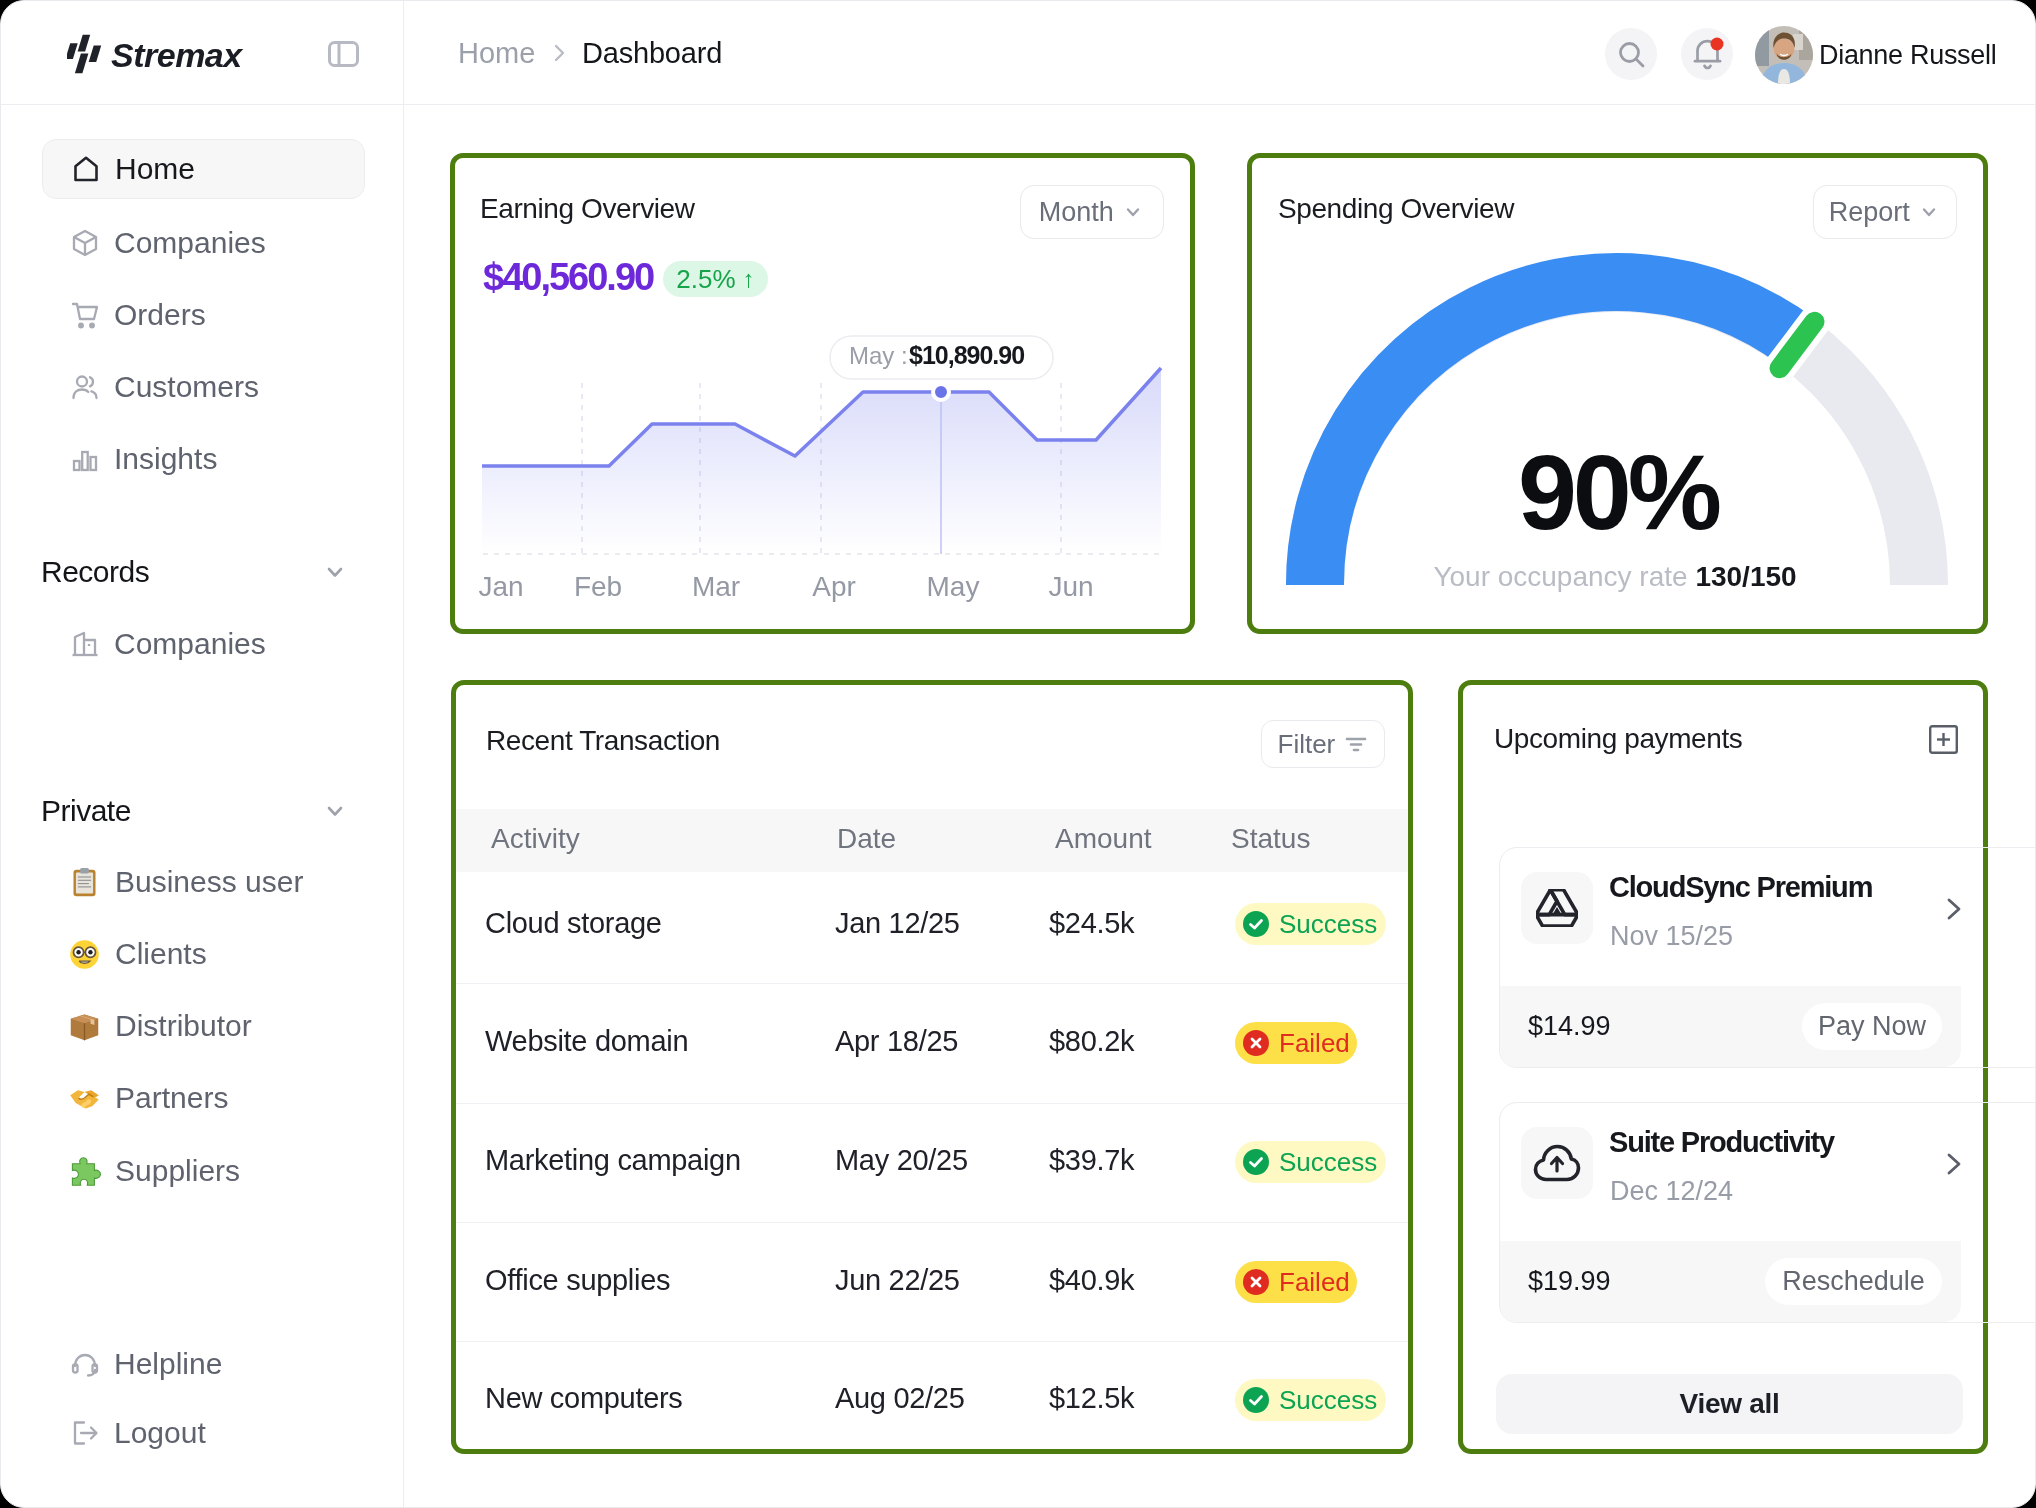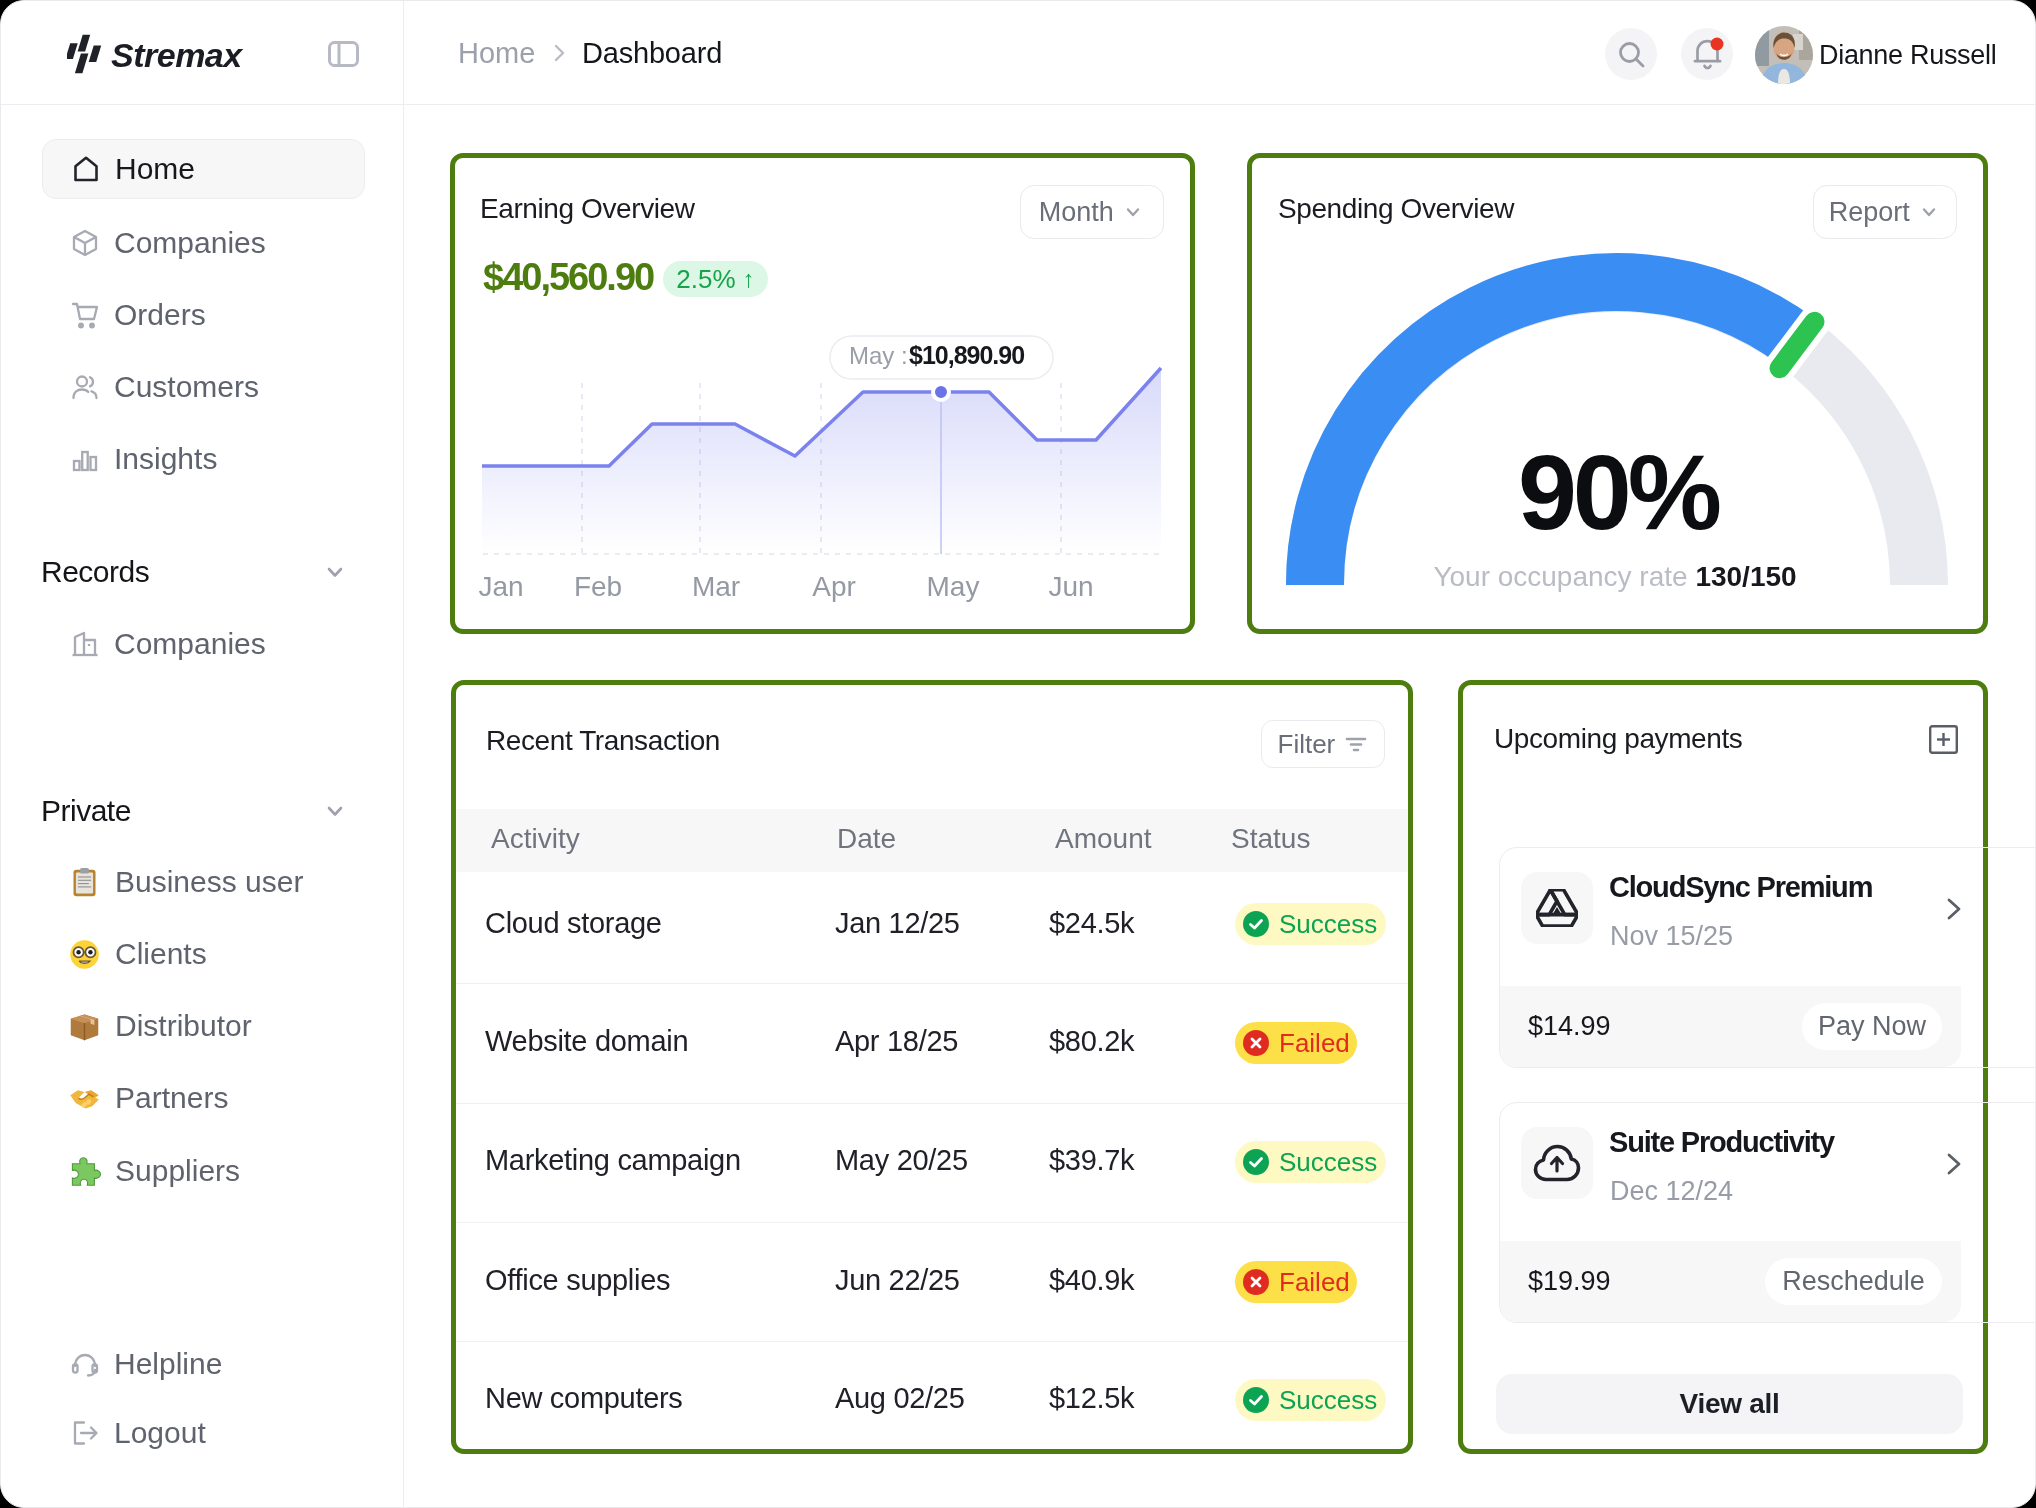--- a/index.html
+++ b/index.html
@@ -261,21 +261,21 @@
   </svg>
   <div class="crumb-dark" style="left:1818px;top:39px;font-size:27px;letter-spacing:-0.3px">Dianne Russell</div>
 
   <div class="card" style="left:449px;top:152px;width:745px;height:481px"></div>
   <div class="card-title" style="left:479px;top:192px">Earning Overview</div>
   <div class="drop-btn" style="left:1019px;top:184px;width:144px;height:54px">Month&nbsp;
     <svg width="24" height="24" viewBox="0 0 24 24">
         <path d="M7 9.5 L12 15 L17 9.5" fill="none" stroke="#9ea2ab" stroke-width="2.4" stroke-linecap="round" stroke-linejoin="round"></path>
       </svg>
   </div>
-  <div class="abs" style="left:482px;top:255px;font-size:38px;font-weight:bold;color:#4d7c0f;letter-spacing:-2px">$40,560.90</div>
+  <div class="abs" style="left:482px;top:255px;font-size:38px;font-weight:bold;color:#6d28d9;letter-spacing:-2px">$40,560.90</div>
   <div class="abs" style="left:662px;top:260px;width:105px;height:36px;background:#ddf7e7;border-radius:18px;display:flex;align-items:center;justify-content:center;font-size:26px;color:#16a34a">2.5%&nbsp;<span style="font-size:24px">↑</span></div>
 
   <svg class="abs" style="left:449px;top:152px" width="745" height="481" viewBox="0 0 745 481">
     <defs>
       <linearGradient id="areag" x1="0" y1="0" x2="0" y2="1">
         <stop offset="0" stop-color="#7b82ee" stop-opacity="0.30"></stop>
         <stop offset="1" stop-color="#7b82ee" stop-opacity="0"></stop>
       </linearGradient>
     </defs>
 

